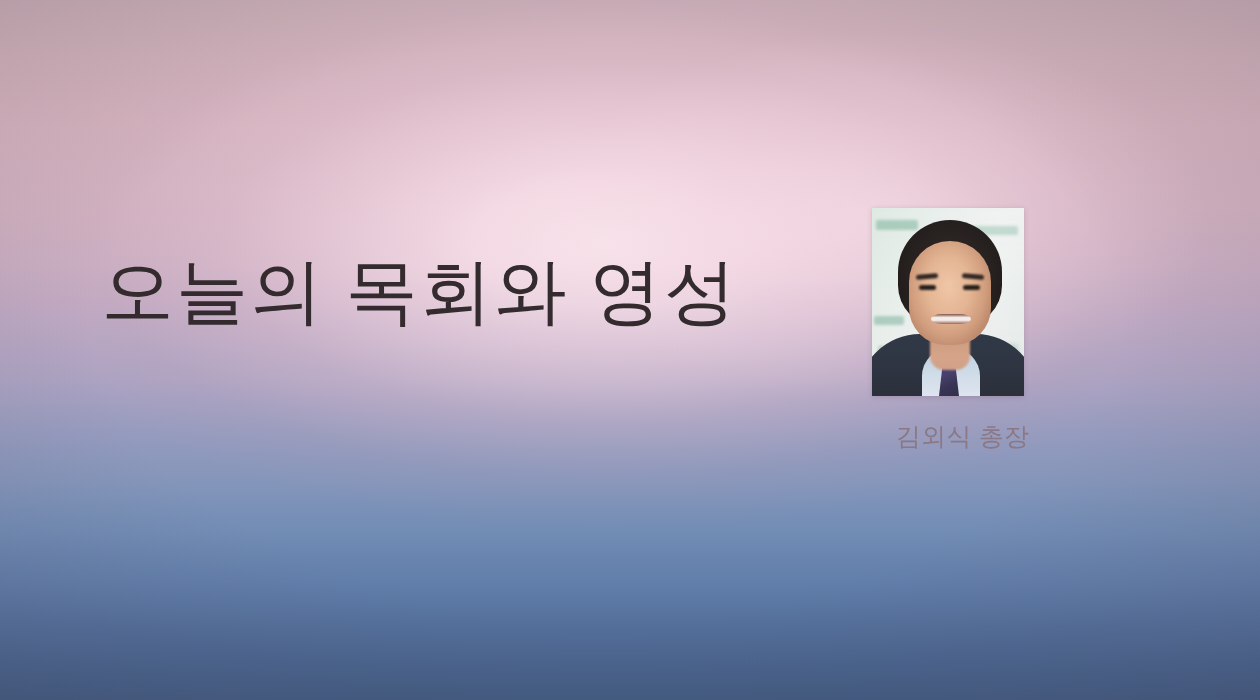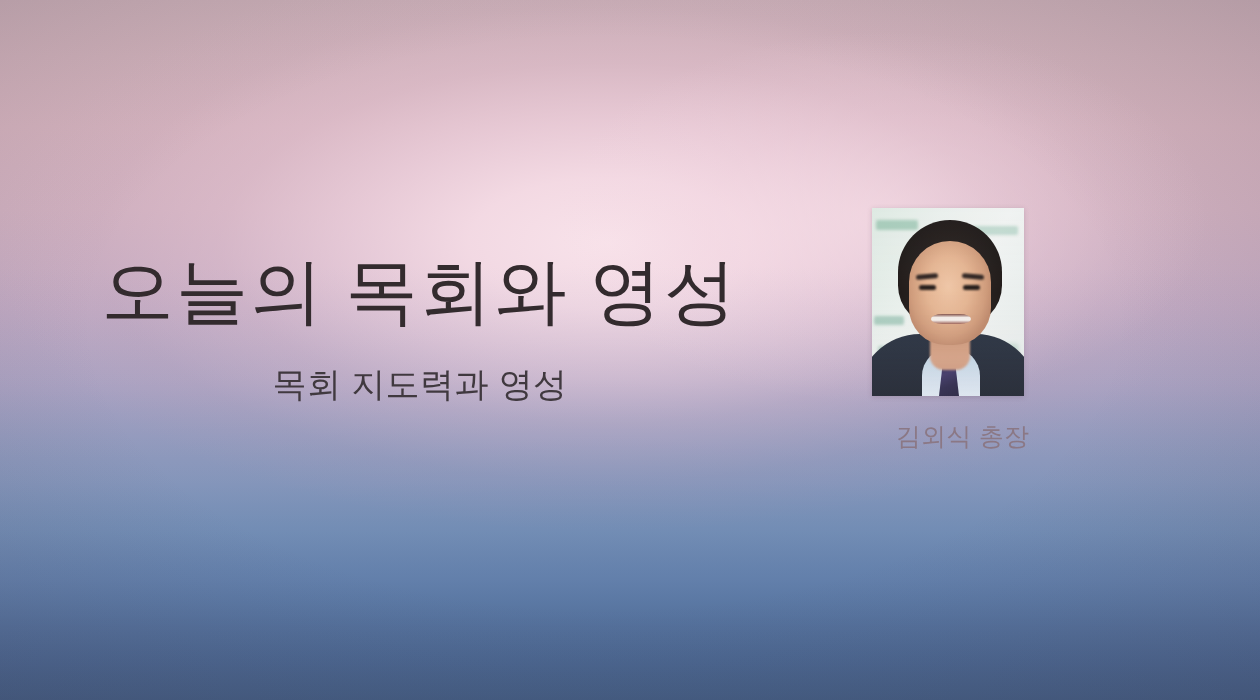--- a/index.html
+++ b/index.html
@@ -316,21 +316,20 @@
 <div class="slide">
 
   <div class="bg-base"></div>
   <div class="bg-glow-main"></div>
   <div class="bg-glow-right"></div>
   <div class="bg-cool"></div>
   <div class="bg-vignette"></div>
 
   <div class="title-block">
     <div class="slide-title">오늘의 목회와 영성</div>
-    <div class="slide-subtitle">목회 지도력과 영성</div>
   </div>
 
   <div class="portrait-block">
     <div class="portrait-frame" aria-label="portrait-photo">
       <div class="pf-backdrop"></div>
       <div class="pf-sign-a"></div>
       <div class="pf-sign-b"></div>
       <div class="pf-sign-c"></div>
       <div class="pf-suit"></div>
       <div class="pf-shirt"></div>

